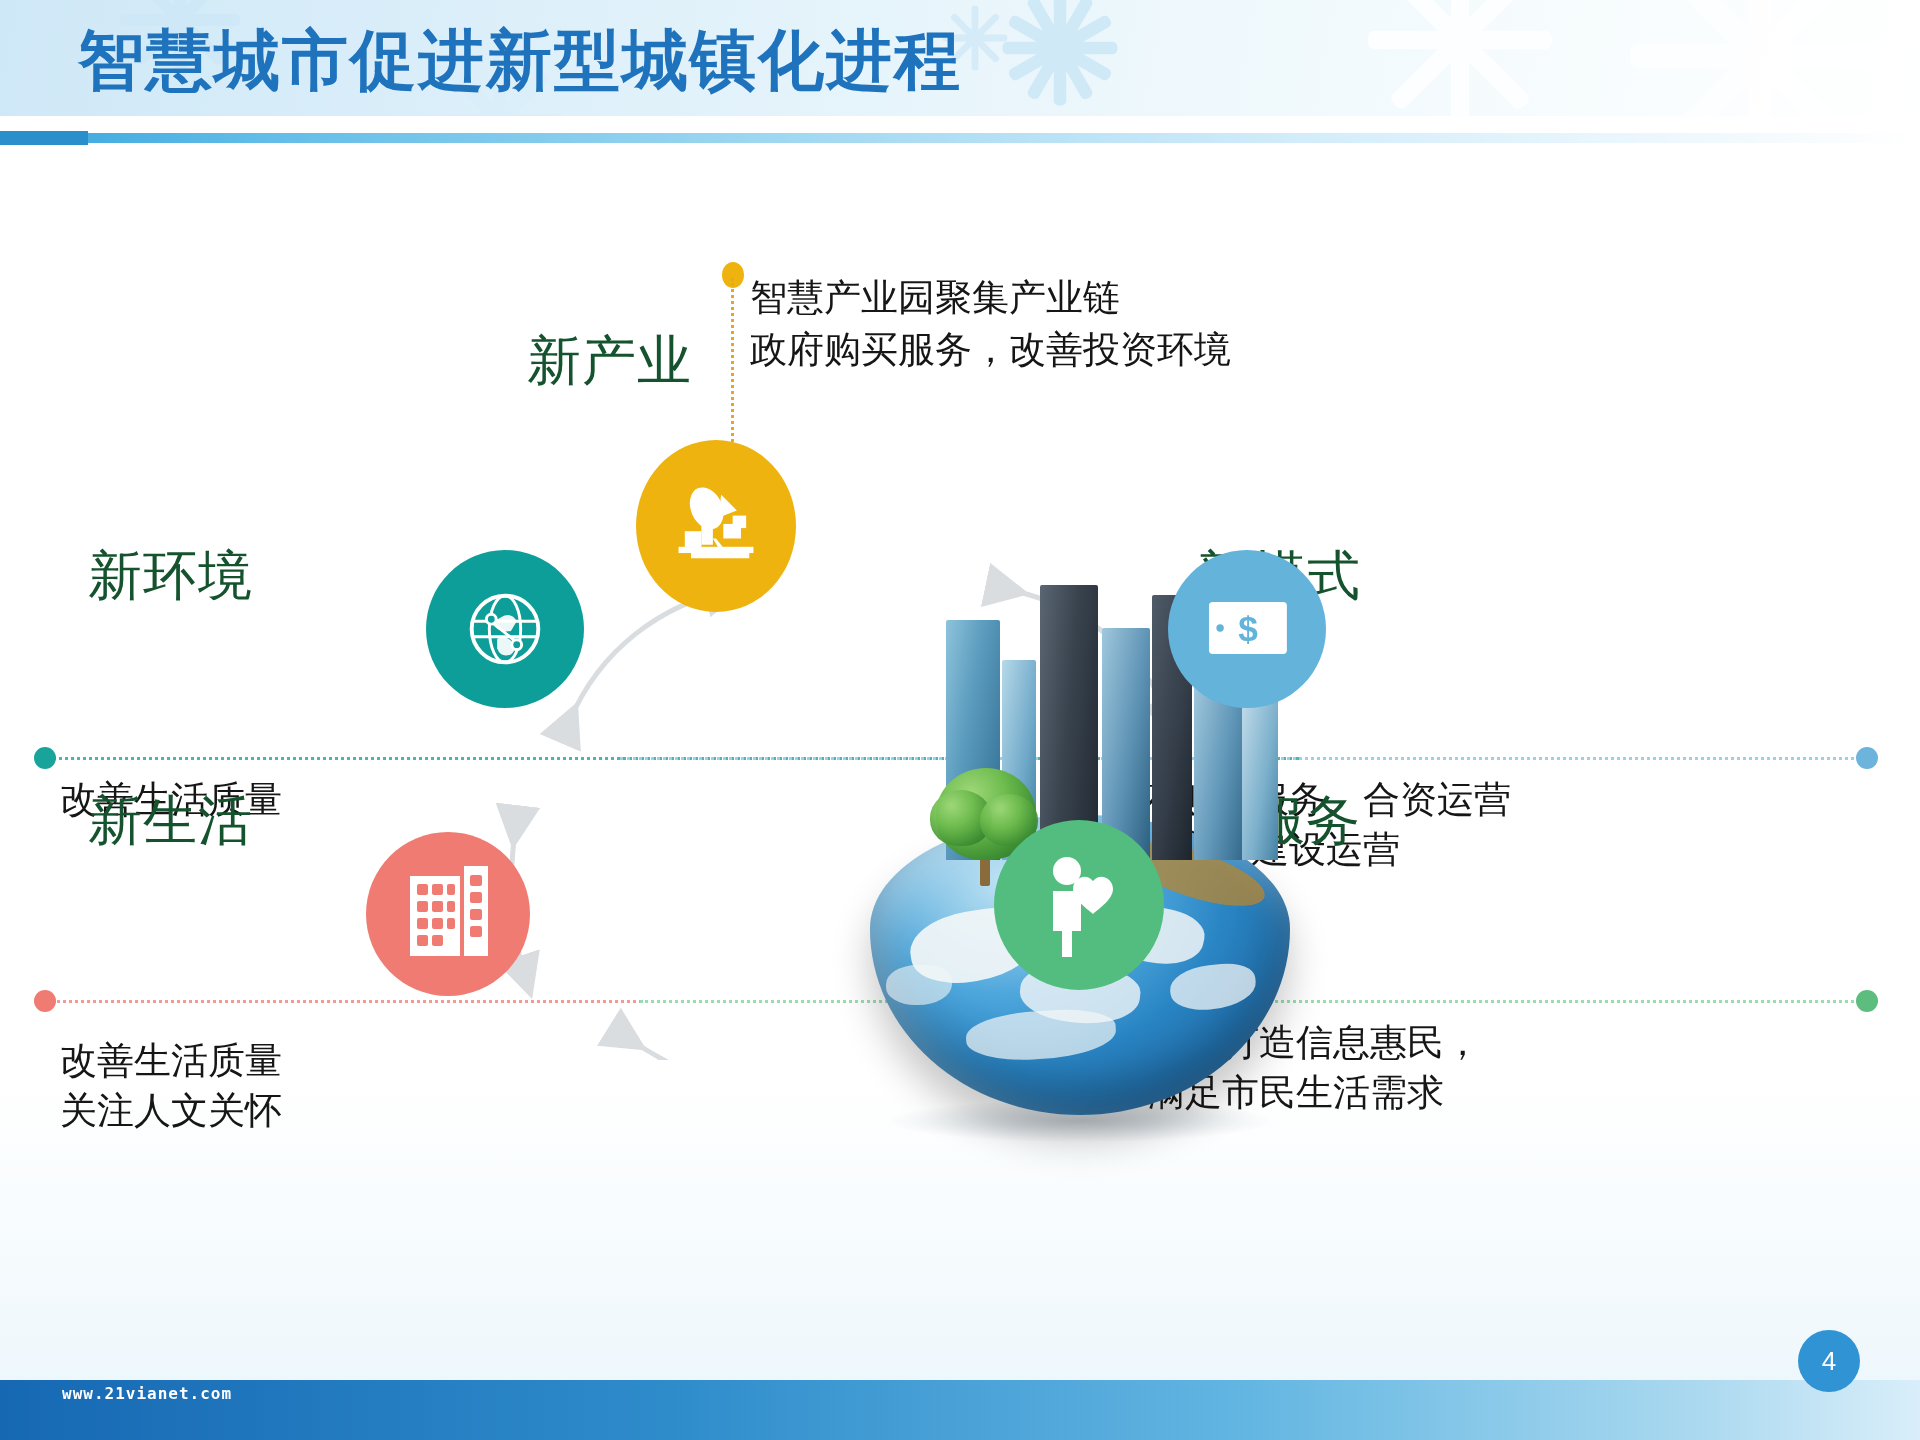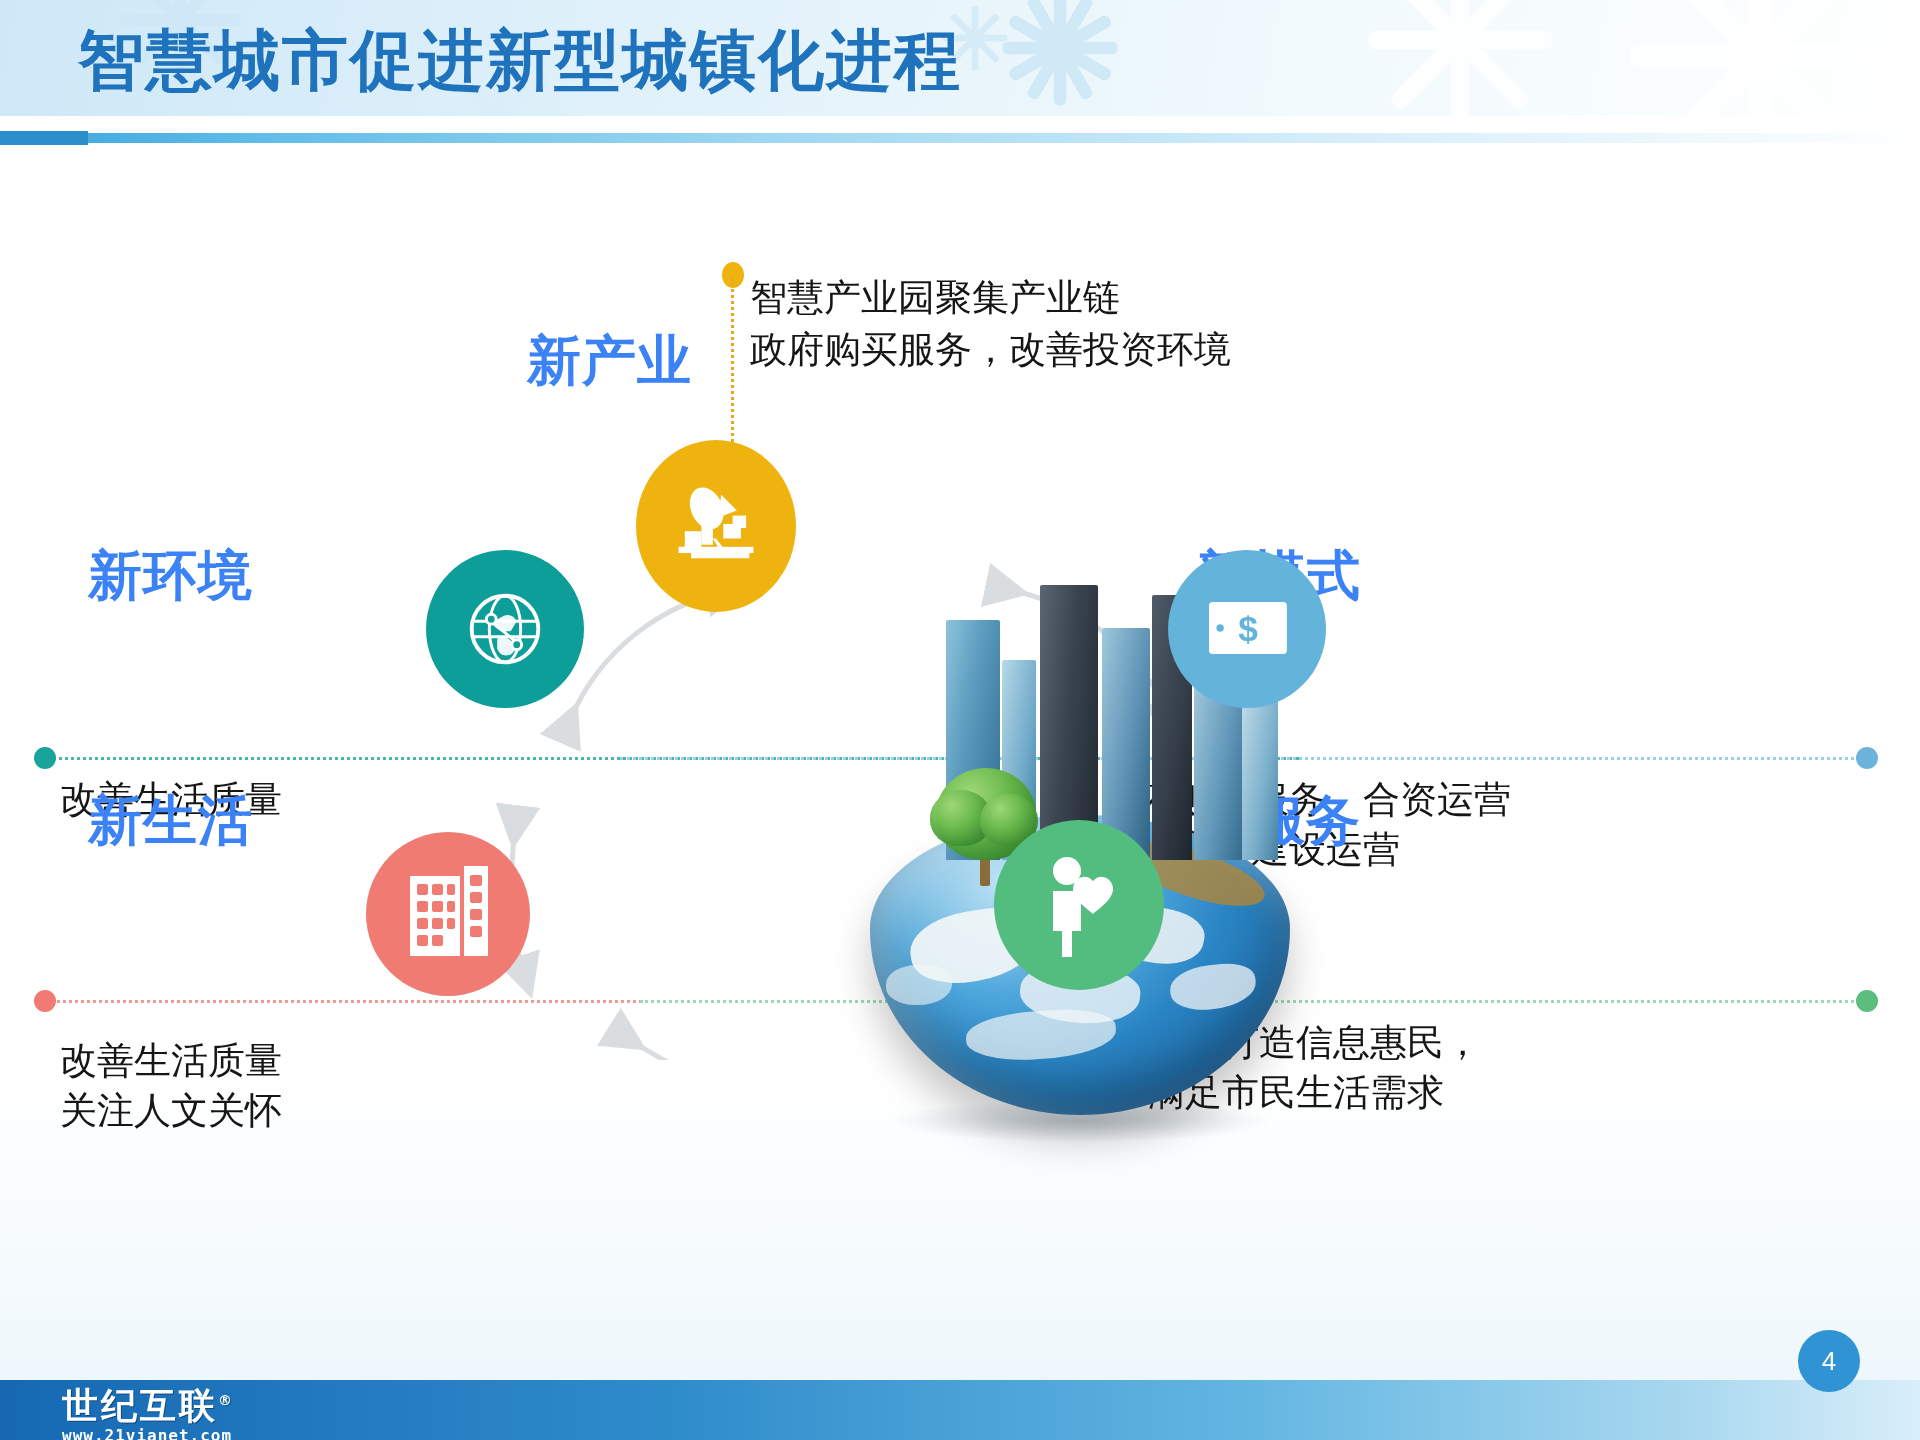--- a/index.html
+++ b/index.html
@@ -53,21 +53,21 @@
     font-family:"DejaVu Sans Mono","Liberation Mono",monospace;margin-top:2px;
   }
   .pagebadge{
     position:absolute;left:1798px;top:1330px;width:62px;height:62px;border-radius:50%;
     background:#2f93d4;color:#fff;font-size:26px;display:flex;align-items:center;
     justify-content:center;font-family:"Liberation Sans",sans-serif;
   }
 
   
   .qtitle{
-    position:absolute;font-size:54px;font-weight:bold;color:#3b82f6;
+    position:absolute;font-size:54px;font-weight:normal;color:#14532d;
     font-family:"DejaVu Sans","Liberation Sans",sans-serif;letter-spacing:1px;
     white-space:nowrap;
   }
   .qbody{
     position:absolute;font-size:37px;color:#161616;line-height:50px;
     font-family:"DejaVu Sans","Liberation Sans",sans-serif;white-space:nowrap;
   }
   .qline{position:absolute;height:0;border-top:3px dotted #9fd3d0;}
   .qdot{position:absolute;width:22px;height:22px;border-radius:50%;}
 
@@ -370,16 +370,15 @@
       </svg>
     </div>
     <svg class="tail" style="left:-50px;top:96px;" width="92" height="92" viewBox="0 0 92 92">
       <path d="M90,10 L72,72 L6,34 Z" fill="#52bd7f"></path>
     </svg>
   </div>
 </div>
 
 <div class="footer"></div>
 <div class="logo">
-  <div class="logo-main"><span>世纪互联</span><span class="logo-sup">®</span></div>
   <div class="logo-url">www.21vianet.com</div>
 </div>
 <div class="pagebadge">4</div>
 
 </body></html>

